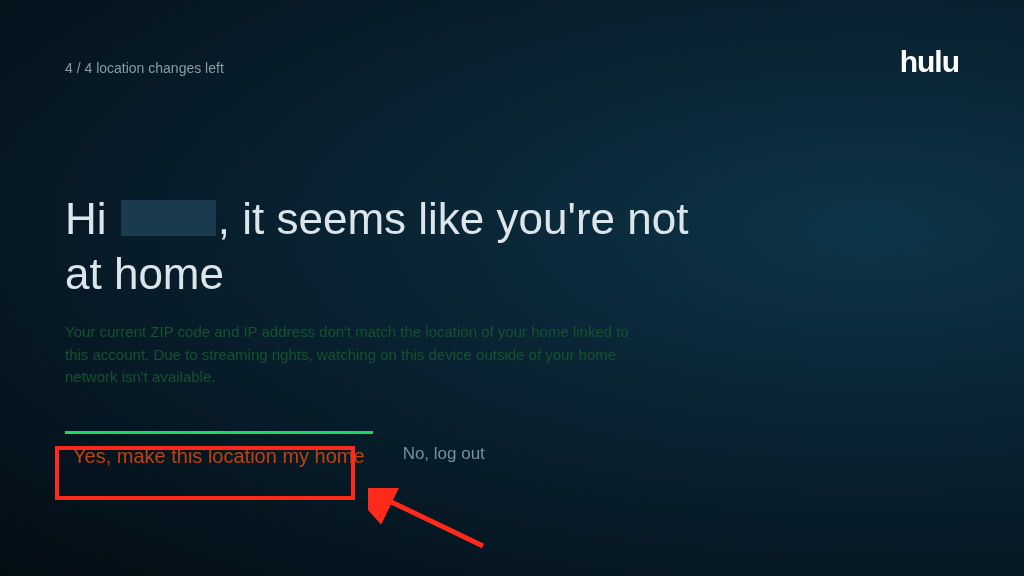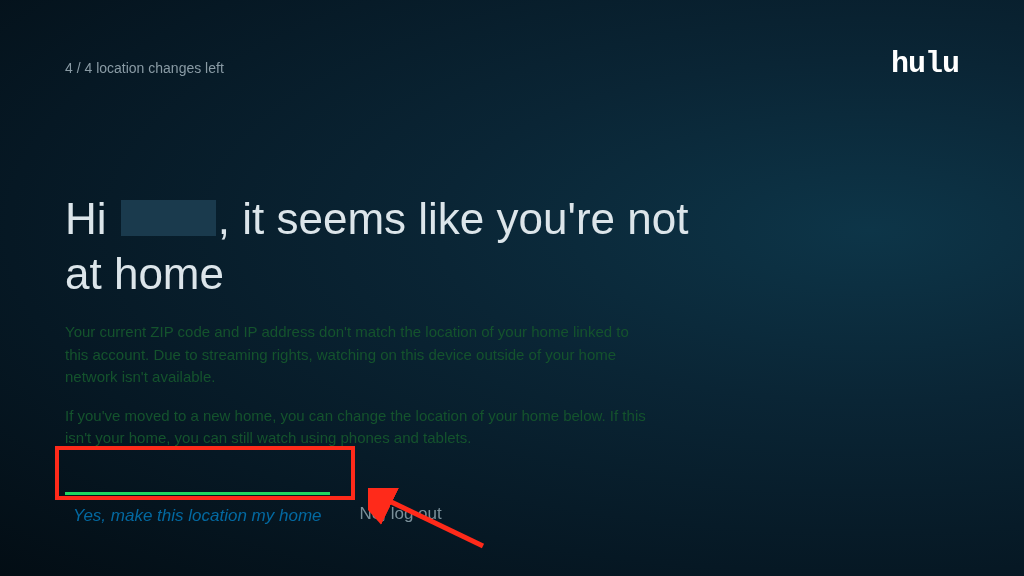--- a/index.html
+++ b/index.html
@@ -30,21 +30,21 @@
     .logo {
       position: absolute;
       top: 45px;
       right: 65px;
       font-size: 30px;
       font-weight: 900;
       letter-spacing: -1px;
       color: #ffffff;
     }
     .logo-text {
-      font-family: Liberation Mono, monospace;
+      font-family: Liberation Sans, sans-serif;
     }
     .heading {
       font-size: 44px;
       font-weight: 400;
       color: #dce5ea;
       line-height: 1.25;
       max-width: 650px;
       margin-bottom: 20px;
     }
     .heading .greeting {
@@ -68,25 +68,24 @@
       margin-bottom: 16px;
     }
     .buttons {
       margin-top: 42px;
       display: flex;
       align-items: center;
       gap: 30px;
     }
     .btn-primary {
       position: relative;
-      color: #0369a1;
-      font-size: 17px;
+      color: #c2410c;
+      font-size: 20px;
       padding: 14px 8px 10px 8px;
       cursor: pointer;
-      font-style: italic;
     }
     .btn-primary::before {
       content: "";
       position: absolute;
       top: 0;
       left: 0;
       right: 0;
       height: 3px;
       background: #1ed760;
     }
@@ -120,21 +119,20 @@
   <div class="logo">
     <span class="logo-text">hulu</span>
   </div>
 
   <h1 class="heading">
     <span class="greeting">Hi</span>
     <span class="name-redacted"></span><span>, it seems like you're not at home</span>
   </h1>
 
   <p class="body-text">Your current ZIP code and IP address don't match the location of your home linked to this account. Due to streaming rights, watching on this device outside of your home network isn't available.</p>
-  <p class="body-text">If you've moved to a new home, you can change the location of your home below. If this isn't your home, you can still watch using phones and tablets.</p>
 
   <div class="buttons">
     <div class="btn-primary">Yes, make this location my home</div>
     <div class="btn-secondary">No, log out</div>
   </div>
 </div>
 
 <div class="highlight-box"></div>
 
 <svg class="arrow-svg" width="130" height="70">

